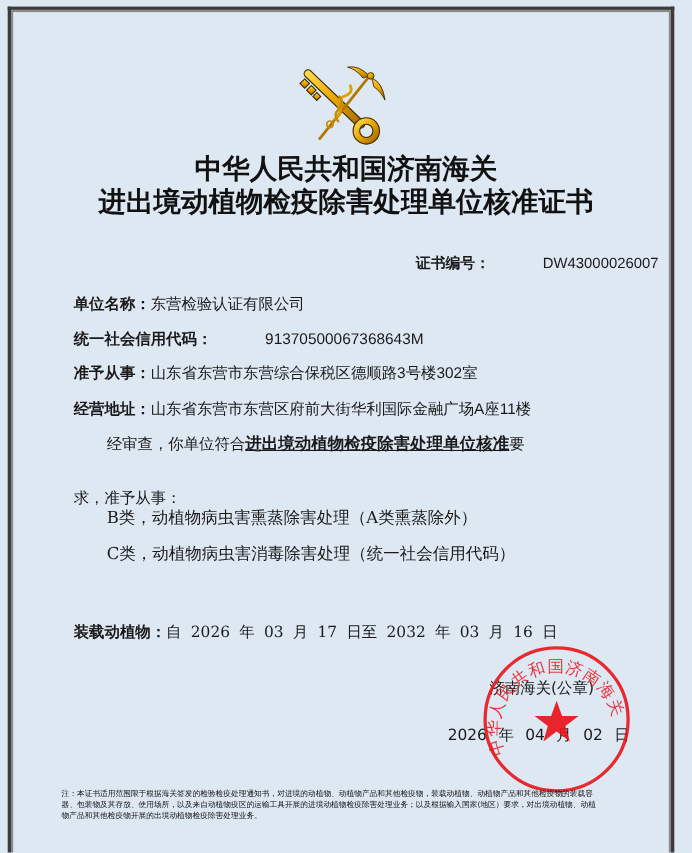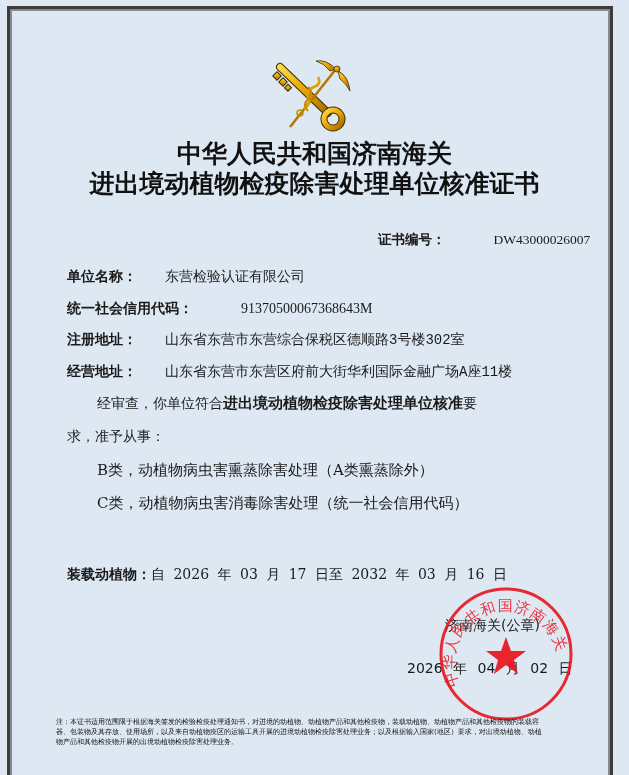--- a/index.html
+++ b/index.html
@@ -24,30 +24,30 @@
       position: absolute; left: 0; width: 629px; text-align: center;
       font-family: "DejaVu Serif", "Liberation Serif", serif;
       font-weight: bold; color: #111; letter-spacing: 0px;
     }
     .title1 { top: 137px; font-size: 25px; }
     .title2 { top: 167px; font-size: 25px; font-family: Liberation Mono, monospace; }
     .cert-no {
       position: absolute; left: 378px; top: 231px; font-size: 13.5px;
     }
     .lbl { font-family: Liberation Mono, monospace; font-weight: bold; }
-    .val { font-family: Liberation Mono, monospace; margin-left: 28px; }
-    .mono { font-family: Liberation Serif, serif; padding-left: 48px; }
+    .val { font-family: Liberation Sans, sans-serif; }
+    .mono { font-family: Liberation Sans, sans-serif; padding-left: 48px; }
     .field { position: absolute; left: 67px; font-size: 14px; white-space: nowrap; }
     .f1 { top: 268px; }
     .f2 { top: 300px; }
     .f3 { top: 331px; }
     .f4 { top: 363px; }
     .para1 { position: absolute; left: 97px; top: 394px; font-size: 14px; white-space: nowrap; }
-    .para1 .ul { font-family: "DejaVu Sans", "Liberation Sans", sans-serif; font-weight: bold; font-size: 15px; }
-    .para2 { position: absolute; left: 67px; top: 428px; font-size: 14px; }
+    .para1 .ul { font-family: "DejaVu Sans", "Liberation Sans", sans-serif; font-weight: bold; font-size: 15px; text-decoration: underline; }
+    .para2 { position: absolute; left: 67px; top: 444px; font-size: 14px; }
     .item { position: absolute; left: 97px; font-size: 15px; white-space: nowrap; }
     .item1 { top: 461px; }
     .item2 { top: 494px; }
     .validity { position: absolute; left: 67px; top: 566px; font-size: 14px; white-space: nowrap; word-spacing: 4px; }
     .issuer { position: absolute; left: 445px; top: 617px; font-size: 14px; font-family: "DejaVu Sans", "Liberation Sans", sans-serif; }
     .issue-date { position: absolute; left: 407px; top: 660px; font-size: 14px; font-family: "DejaVu Sans", "Liberation Sans", sans-serif; word-spacing: 6px; }
     .stamp { position: absolute; left: 437px; top: 585px; width: 138px; height: 138px; pointer-events: none; }
     .note {
       position: absolute; left: 56px; top: 717px; width: 490px;
       font-family: "DejaVu Sans", "Liberation Sans", sans-serif;
@@ -98,21 +98,21 @@
   <span class="lbl">证书编号：</span><span class="mono">DW43000026007</span>
 </div>
 
 <div class="field f1">
   <span class="lbl">单位名称：</span><span class="val">东营检验认证有限公司</span>
 </div>
 <div class="field f2">
   <span class="lbl">统一社会信用代码：</span><span class="mono">91370500067368643M</span>
 </div>
 <div class="field f3">
-  <span class="lbl">注册地址：</span><span class="val">山东省东营市东营综合保税区德顺路3号楼302室</span>
+  <span class="lbl">准予从事：</span><span class="val">山东省东营市东营综合保税区德顺路3号楼302室</span>
 </div>
 <div class="field f4">
   <span class="lbl">经营地址：</span><span class="val">山东省东营市东营区府前大街华利国际金融广场A座11楼</span>
 </div>
 
 <div class="para1">
   <span>经审查，你单位符合</span><span class="ul">进出境动植物检疫除害处理单位核准</span><span>要</span>
 </div>
 <div class="para2">求，准予从事：</div>
 

